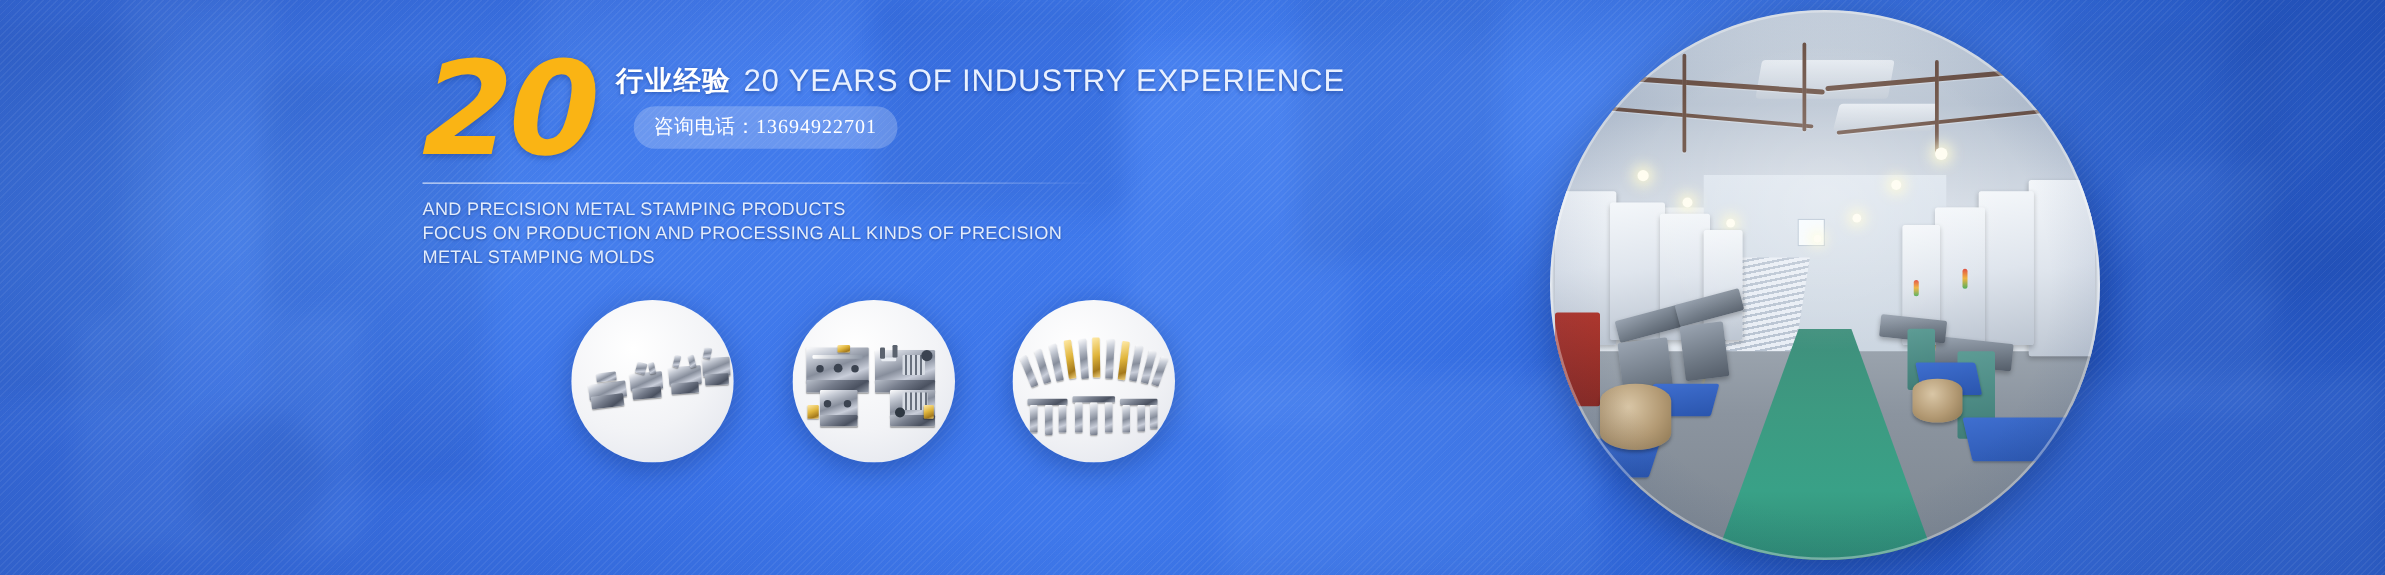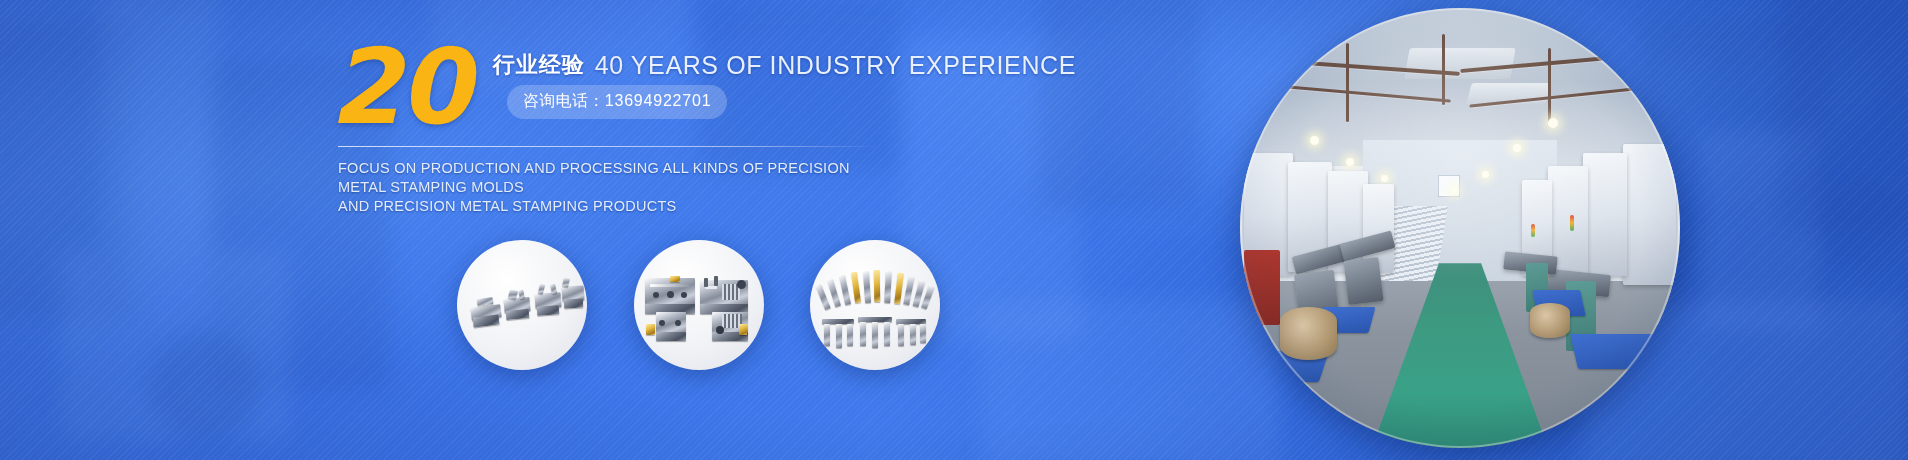--- a/index.html
+++ b/index.html
@@ -124,21 +124,21 @@
   .phone-pill {
     margin-left: 14px;
     padding: 6px 16px 7px;
     border-radius: 18px;
     background: rgba(255,255,255,.22);
     color: #ffffff;
     font-size: 16px;
     letter-spacing: .4px;
     white-space: nowrap;
   }
-  .phone-pill .num { letter-spacing: .8px; }
+  .phone-pill .num { letter-spacing: .8px; font-family: Liberation Serif, serif; }
 
   .divider {
     margin-top: 16px;
     width: 540px;
     height: 1px;
     background: linear-gradient(90deg, rgba(255,255,255,.75) 0%, rgba(255,255,255,.55) 72%, rgba(255,255,255,0) 100%);
   }
 
   .sub-en {
     margin-top: 12px;
@@ -329,38 +329,38 @@
   <div class="copy">
 
     <div class="headline-row">
 
       <div class="big-num">20</div>
 
       <div class="headline-text">
 
         <div class="line-1">
           <span class="cn-small">行业经验</span>
-          <span class="en-big">40 YEARS OF INDUSTRY EXPERIENCE</span>
+          <span class="en-big">20 YEARS OF INDUSTRY EXPERIENCE</span>
         </div>
 
         <div class="line-2">
 
           <span class="phone-pill">
             <span>咨询电话：</span><span class="num">13694922701</span>
           </span>
         </div>
 
       </div>
     </div>
 
     <div class="divider"></div>
 
     <div class="sub-en">
+      <div>AND PRECISION METAL STAMPING PRODUCTS</div>
       <div>FOCUS ON PRODUCTION AND PROCESSING ALL KINDS OF PRECISION METAL STAMPING MOLDS</div>
-      <div>AND PRECISION METAL STAMPING PRODUCTS</div>
     </div>
   </div>
 
   <div class="circle prod p1">
     <div class="prod-bg"></div>
     <div class="parts">
 
       <div class="pt steel" style="left:14px; top:66px; width:30px; height:13px; transform:rotate(-7deg);"></div>
       <div class="pt steel-d" style="left:16px; top:76px; width:26px; height:10px; transform:rotate(-7deg);"></div>
       <div class="pt steel" style="left:20px; top:58px; width:16px; height:7px;  transform:rotate(-7deg);"></div>

